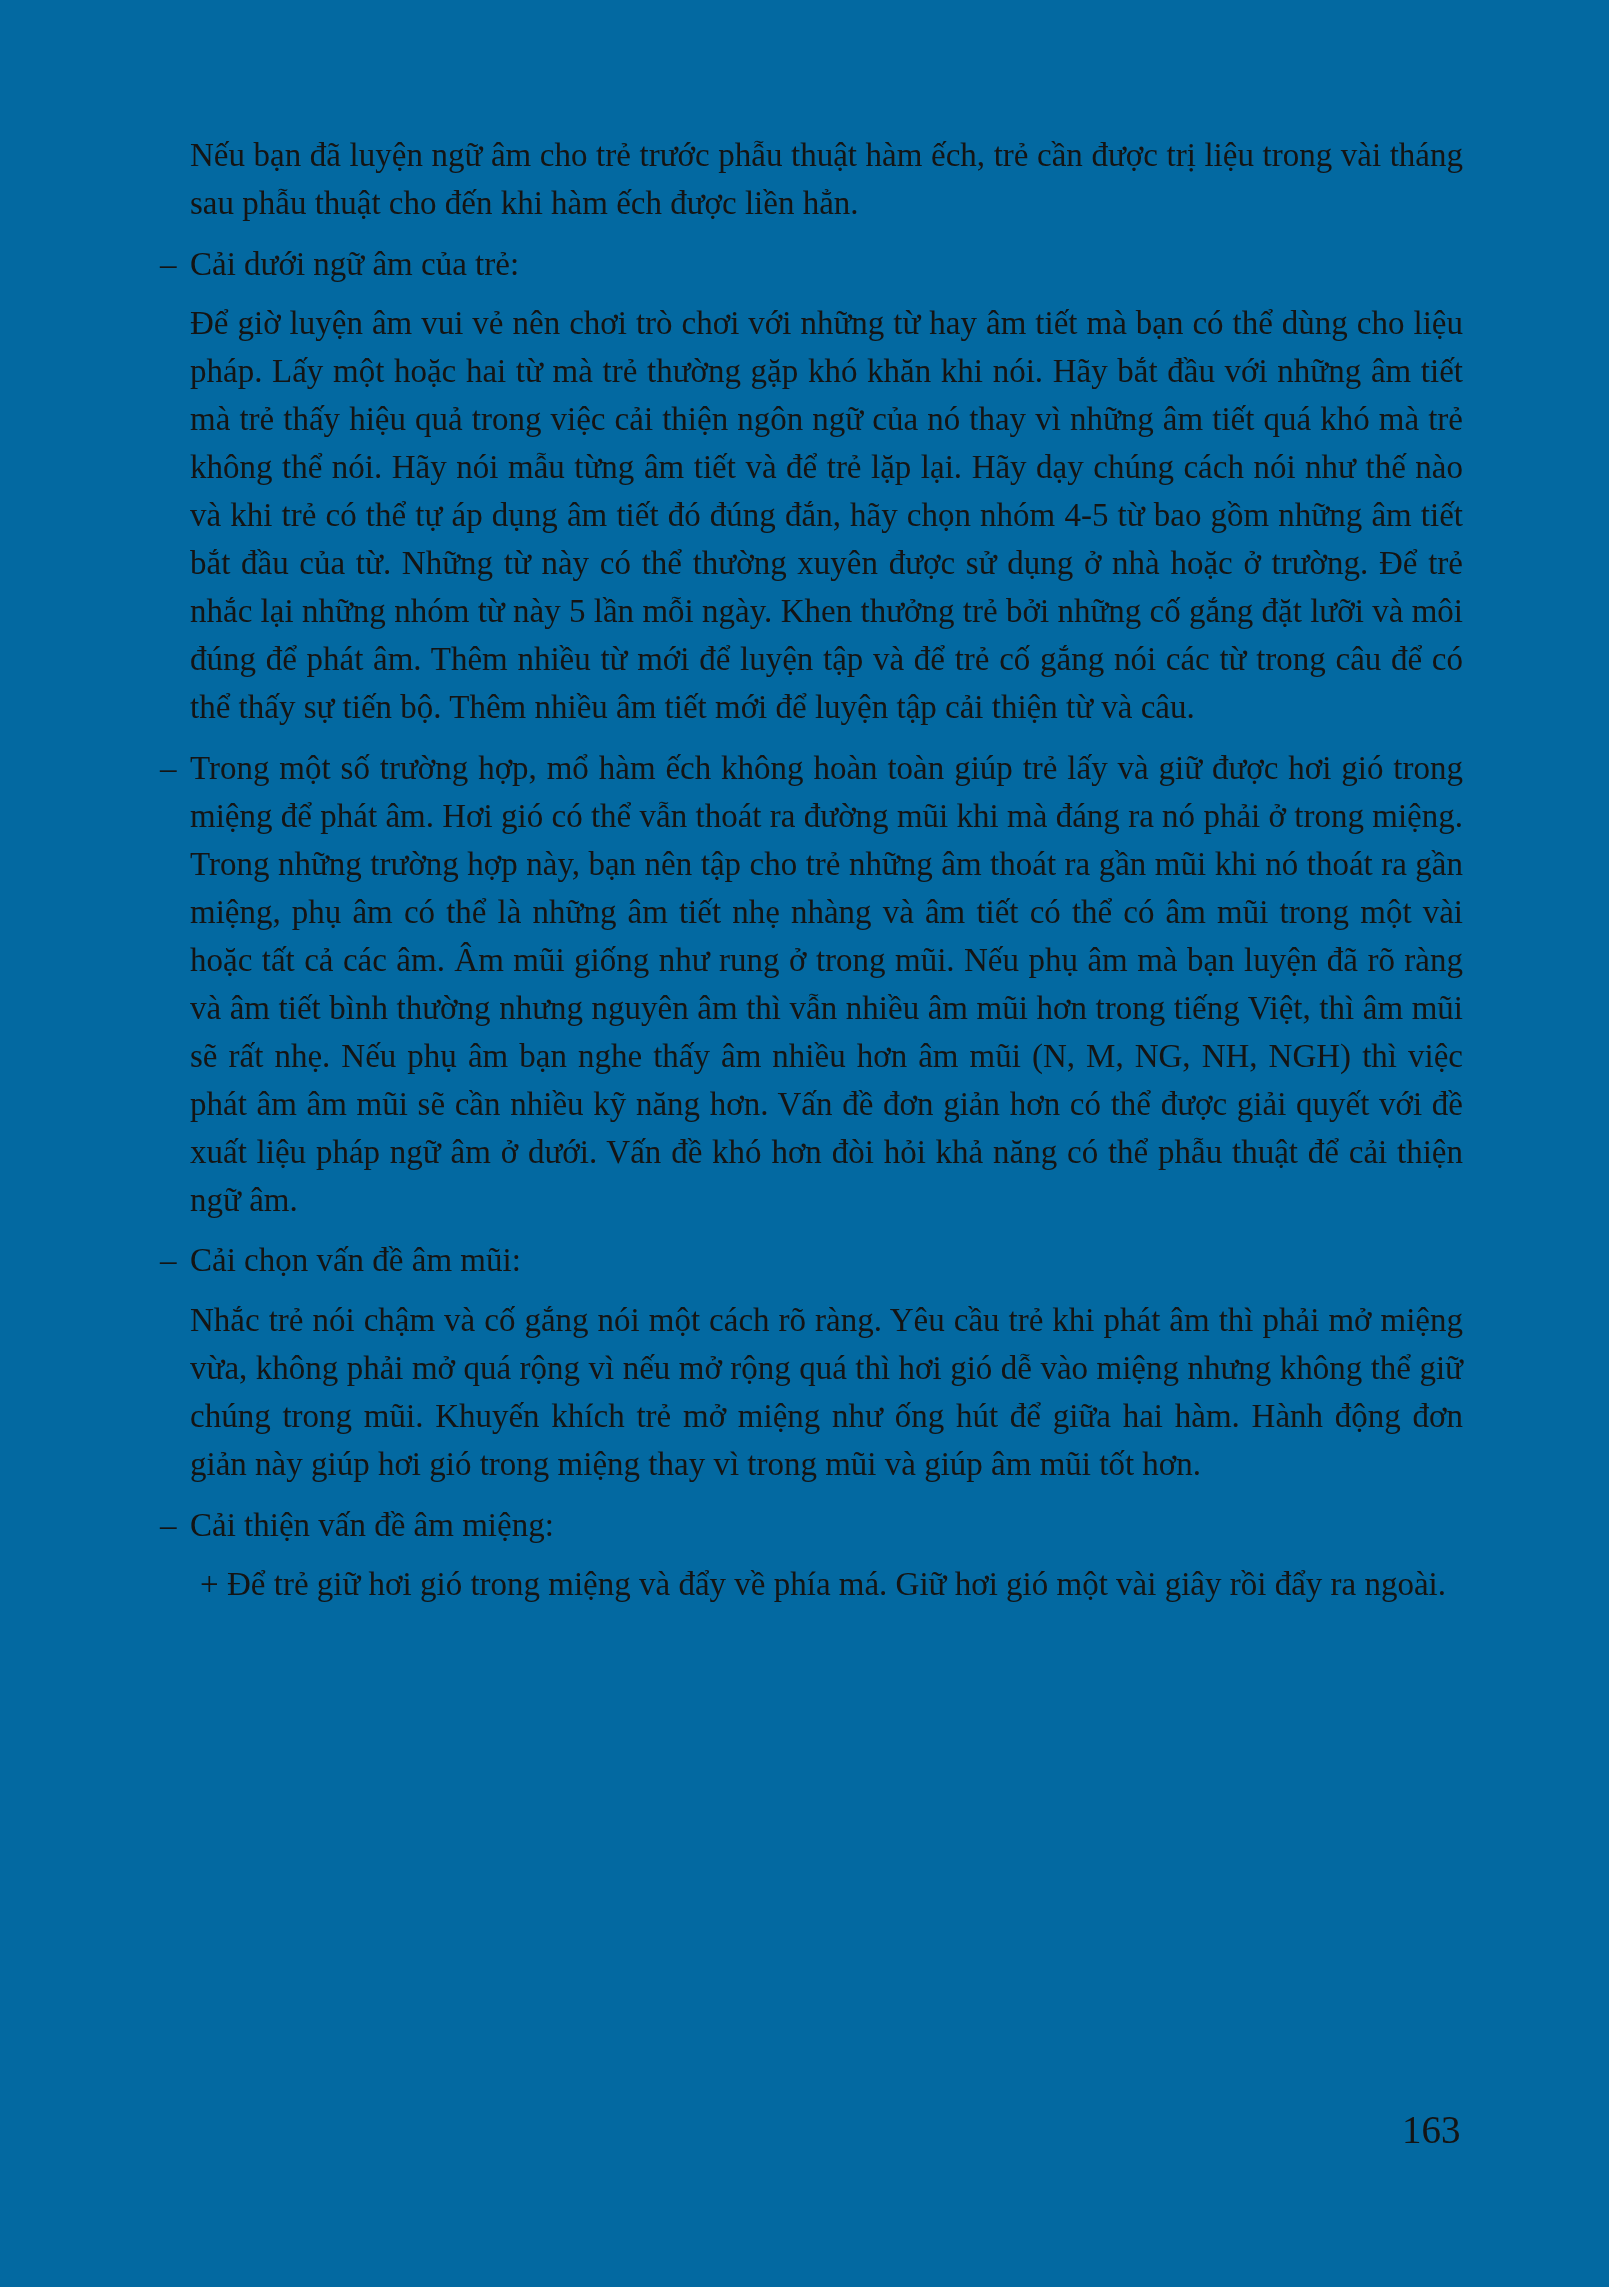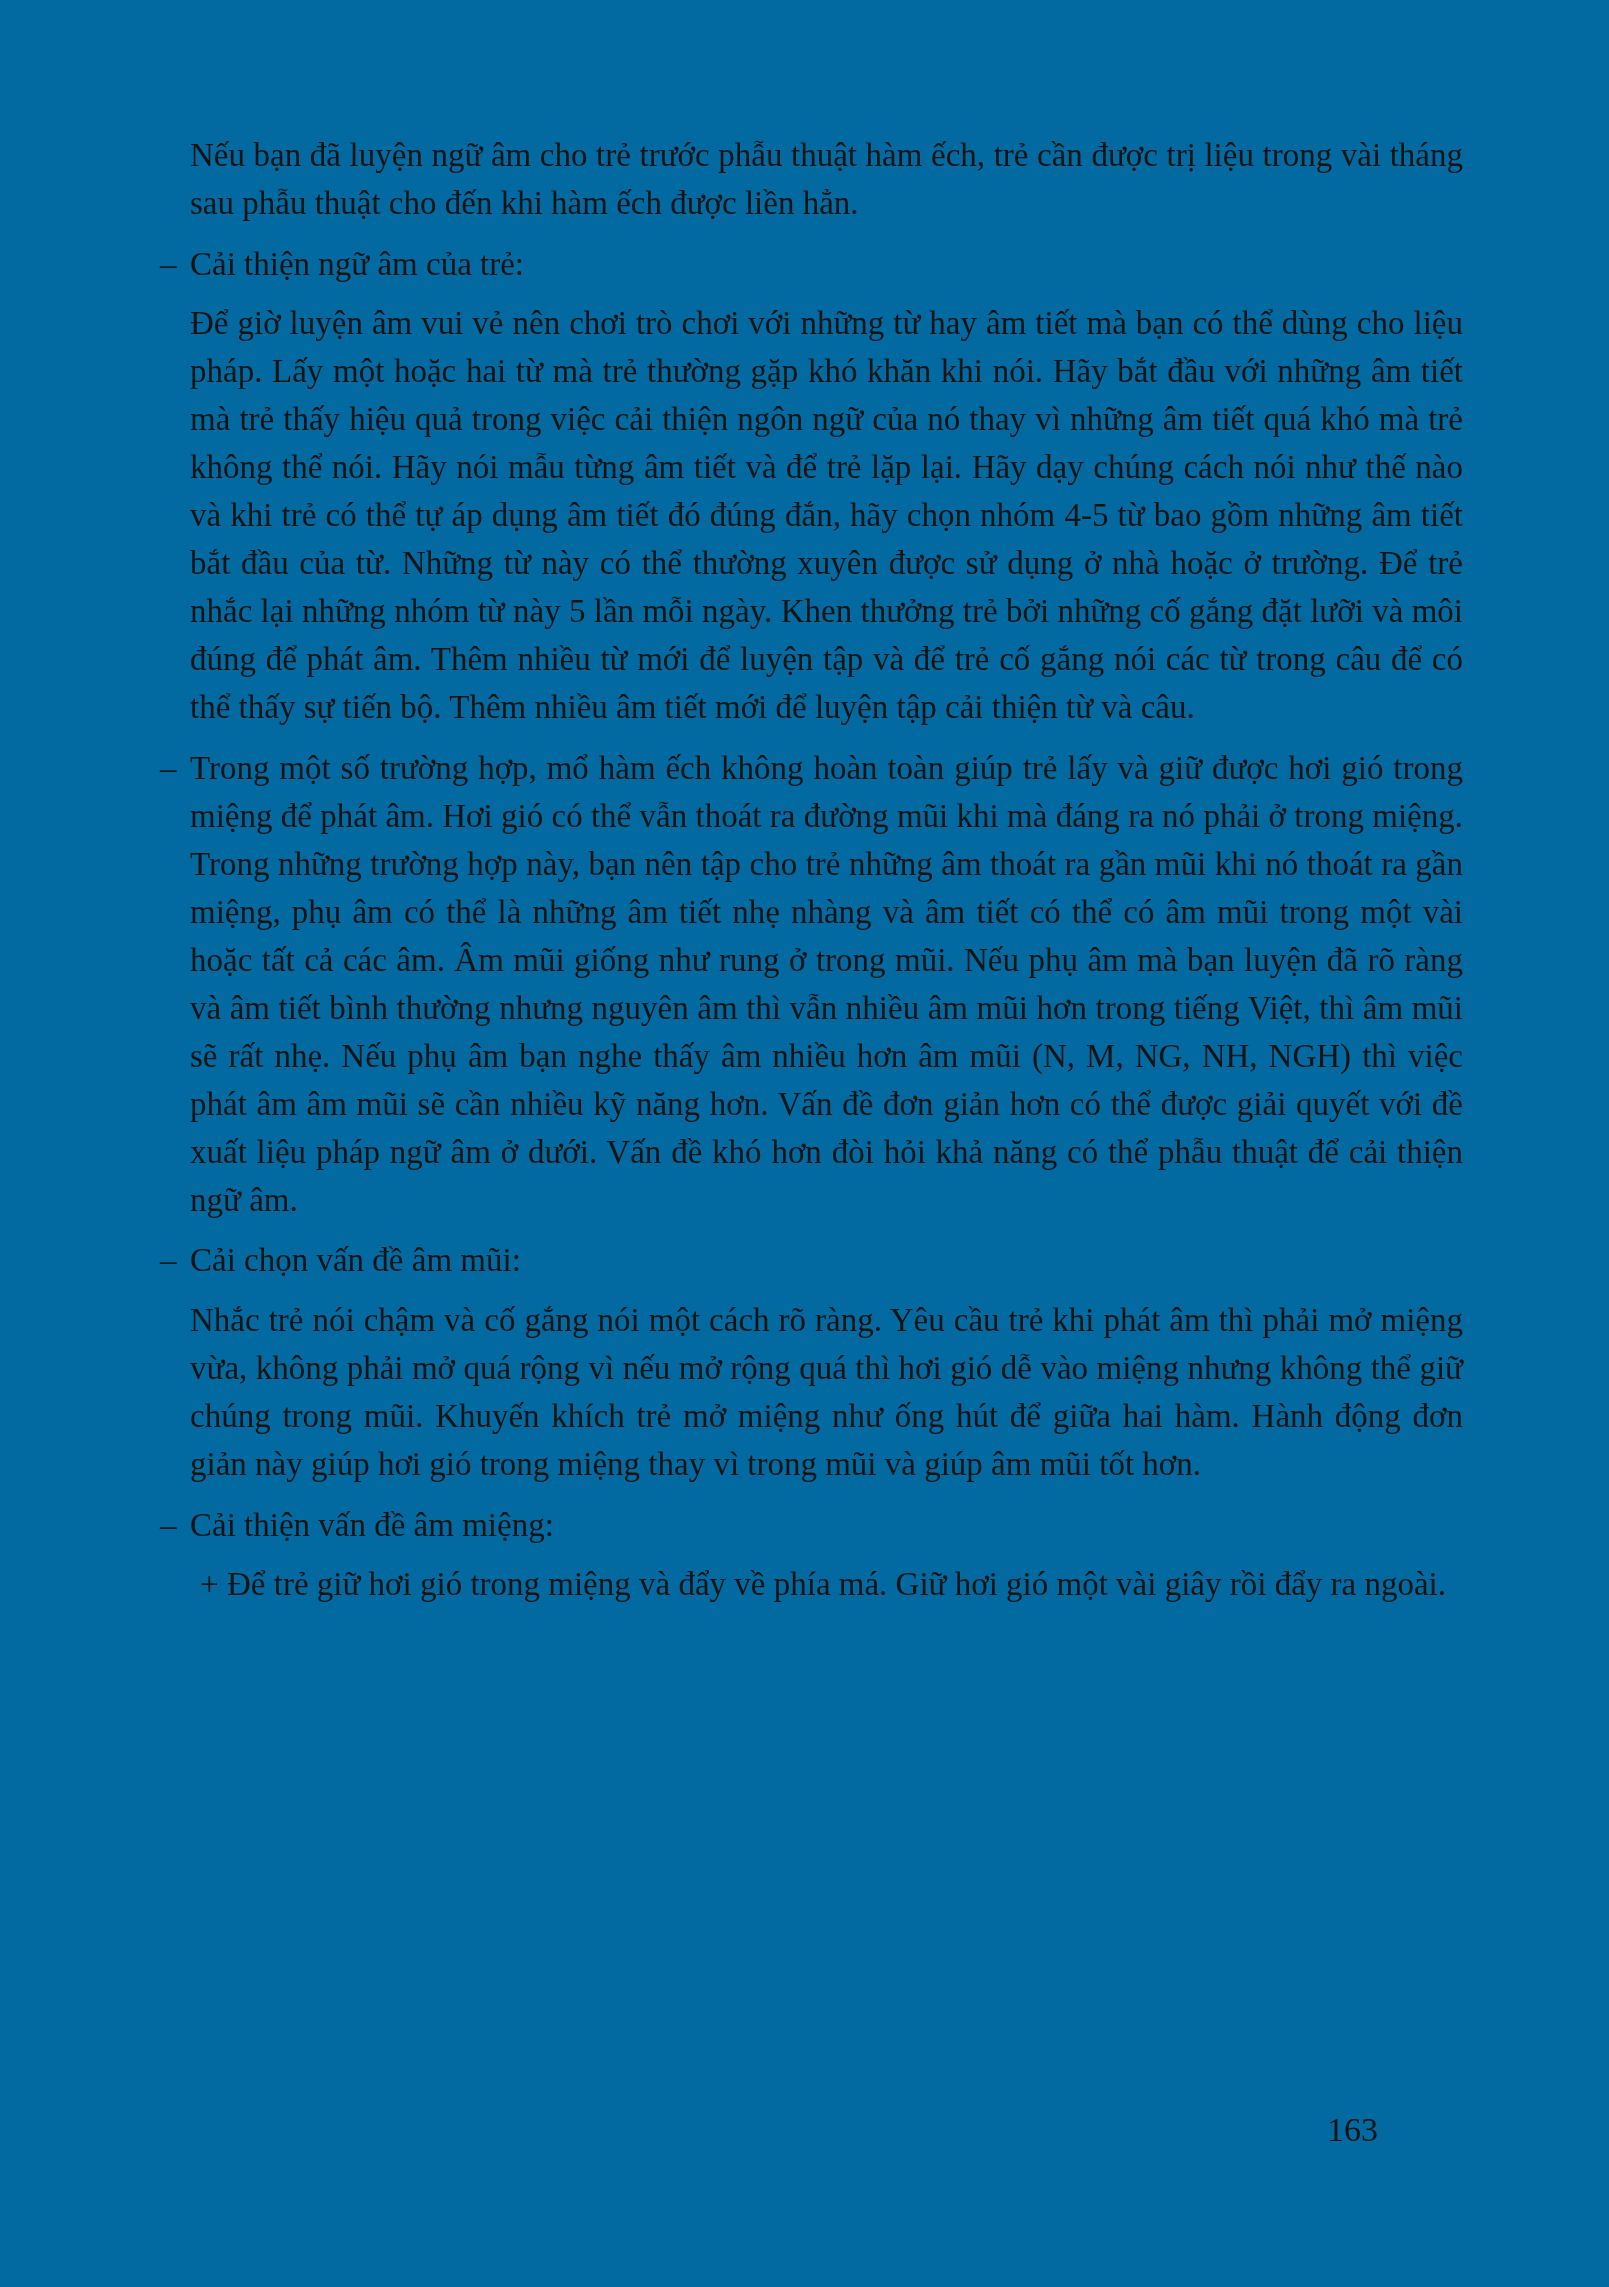--- a/index.html
+++ b/index.html
@@ -51,37 +51,37 @@
     left: -27px;
     top: 0;
     font-size: 33px;
     line-height: 48px;
   }
   .sub-bullet .para {
     margin: 0;
   }
   .page-number {
     position: absolute;
-    left: 1327px;
+    left: 1402px;
     top: 2110px;
-    font-size: 34px;
+    font-size: 39px;
     line-height: 39px;
     color: #141414;
   }
 </style>
 </head>
 <body>
 
 <div class="page">
   <div class="text-block">
 
     <p class="para">Nếu bạn đã luyện ngữ âm cho trẻ trước phẫu thuật hàm ếch, trẻ cần được trị liệu trong vài tháng sau phẫu thuật cho đến khi hàm ếch được liền hẳn.</p>
 
     <div class="section">
-      <p class="heading"><span class="marker">–</span><span>Cải thiện ngữ âm của trẻ:</span></p>
+      <p class="heading"><span class="marker">–</span><span>Cải dưới ngữ âm của trẻ:</span></p>
       <p class="para">Để giờ luyện âm vui vẻ nên chơi trò chơi với những từ hay âm tiết mà bạn có thể dùng cho liệu pháp. Lấy một hoặc hai từ mà trẻ thường gặp khó khăn khi nói. Hãy bắt đầu với những âm tiết mà trẻ thấy hiệu quả trong việc cải thiện ngôn ngữ của nó thay vì những âm tiết quá khó mà trẻ không thể nói. Hãy nói mẫu từng âm tiết và để trẻ lặp lại. Hãy dạy chúng cách nói như thế nào và khi trẻ có thể tự áp dụng âm tiết đó đúng đắn, hãy chọn nhóm 4-5 từ bao gồm những âm tiết bắt đầu của từ. Những từ này có thể thường xuyên được sử dụng ở nhà hoặc ở trường. Để trẻ nhắc lại những nhóm từ này 5 lần mỗi ngày. Khen thưởng trẻ bởi những cố gắng đặt lưỡi và môi đúng để phát âm. Thêm nhiều từ mới để luyện tập và để trẻ cố gắng nói các từ trong câu để có thể thấy sự tiến bộ. Thêm nhiều âm tiết mới để luyện tập cải thiện từ và câu.</p>
     </div>
 
     <div class="section">
       <p class="heading"><span class="marker">–</span></p>
       <p class="para">Trong một số trường hợp, mổ hàm ếch không hoàn toàn giúp trẻ lấy và giữ được hơi gió trong miệng để phát âm. Hơi gió có thể vẫn thoát ra đường mũi khi mà đáng ra nó phải ở trong miệng. Trong những trường hợp này, bạn nên tập cho trẻ những âm thoát ra gần mũi khi nó thoát ra gần miệng, phụ âm có thể là những âm tiết nhẹ nhàng và âm tiết có thể có âm mũi trong một vài hoặc tất cả các âm. Âm mũi giống như rung ở trong mũi. Nếu phụ âm mà bạn luyện đã rõ ràng và âm tiết bình thường nhưng nguyên âm thì vẫn nhiều âm mũi hơn trong tiếng Việt, thì âm mũi sẽ rất nhẹ. Nếu phụ âm bạn nghe thấy âm nhiều hơn âm mũi (N, M, NG, NH, NGH) thì việc phát âm âm mũi sẽ cần nhiều kỹ năng hơn. Vấn đề đơn giản hơn có thể được giải quyết với đề xuất liệu pháp ngữ âm ở dưới. Vấn đề khó hơn đòi hỏi khả năng có thể phẫu thuật để cải thiện ngữ âm.</p>
     </div>
 
     <div class="section">
       <p class="heading"><span class="marker">–</span><span>Cải chọn vấn đề âm mũi:</span></p>

